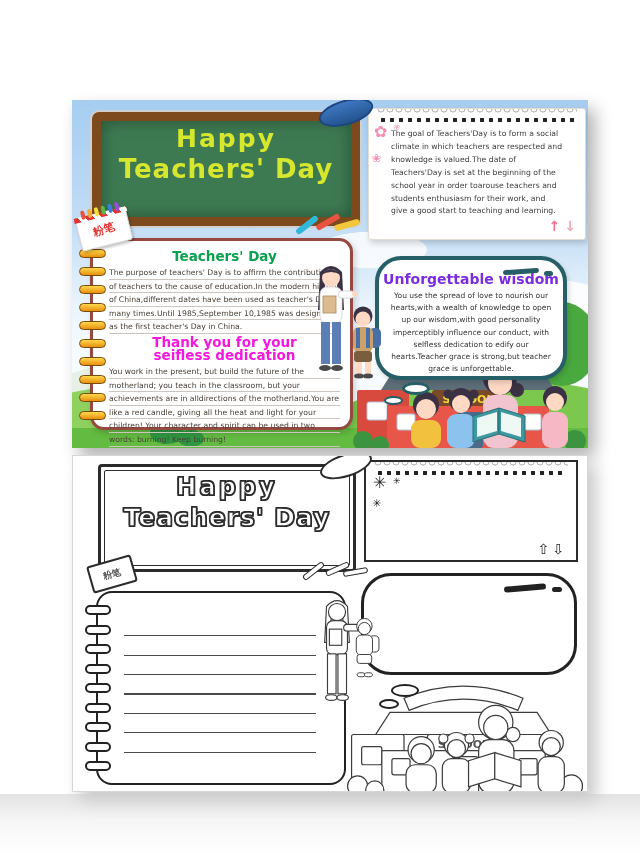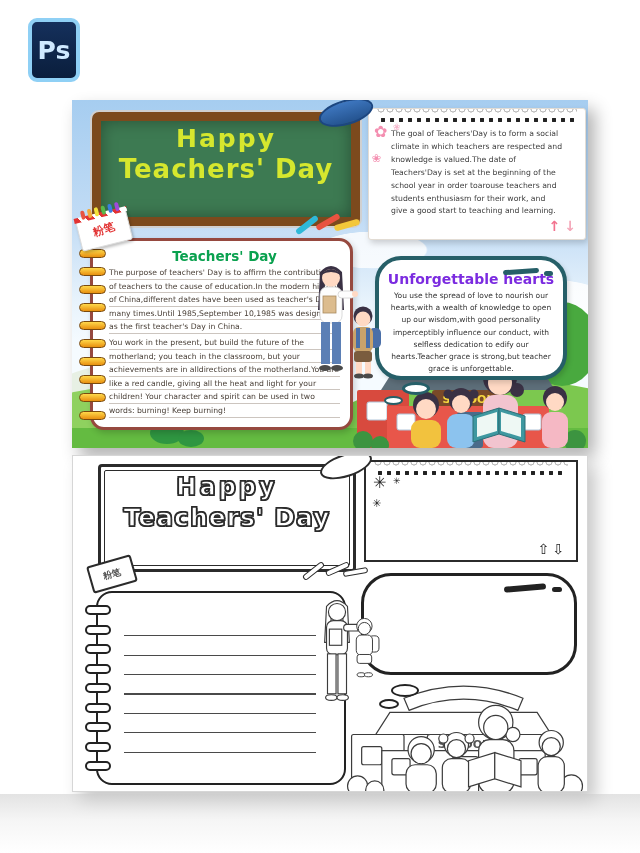--- a/index.html
+++ b/index.html
@@ -153,23 +153,20 @@
     background-image:repeating-linear-gradient(to bottom, transparent 0px, transparent 18.2px, #4a4a4a 18.2px, #19.4px, #4a4a4a 19.4px); }
   .blines { background-image:repeating-linear-gradient(to bottom, transparent 0px, transparent 18.2px, #4a4a4a 18.2px, #4a4a4a 19.4px); }
   .bw-illus .sh { fill:#fff !important; stroke:#3c3c3c !important; stroke-width:1.2px; }
   .bw-illus text { fill:#555 !important; stroke:none !important; }
 </style>
 </head>
 <body>
 
 <div class="page">
 
-  <div class="ps-logo">
-    <span>Ps</span>
-  </div>
 
   <div class="poster poster-color">
 
     <div class="farhill"></div>
     <div class="hill-l"></div>
     <div class="hill-r"></div>
     <div class="grassband"></div>
     <div class="tree-r"></div>
     <div class="bush" style="left:78px;bottom:4px;width:34px;height:22px;z-index:2"></div>
     <div class="bush" style="left:106px;bottom:1px;width:26px;height:17px;z-index:2"></div>
@@ -200,39 +197,43 @@
       <span class="flw f3">❀</span>
       <div class="bdy">The goal of Teachers'Day is to form a social climate in which teachers are respected and knowledge is valued.The date of Teachers'Day is set at the beginning of the school year in order toarouse teachers and students enthusiasm for their work, and give a good start to teaching and learning.</div>
       <div class="arrows">
         <span class="up">↑</span><span class="dn">↓</span>
       </div>
     </div>
 
     <div class="bubble-c">
       <div class="dash1"></div>
       <div class="dash2"></div>
-      <div class="ttl">Unforgettable hearts</div>
+      <div class="ttl">Unforgettable wisdom</div>
       <div class="bdy">You use the spread of love to nourish our hearts,with a wealth of knowledge to open up our wisdom,with good personality imperceptibly influence our conduct, with selfless dedication to edify our hearts.Teacher grace is strong,but teacher grace is unforgettable.</div>
     </div>
     <div class="thought pc-th1"></div>
     <div class="thought pc-th2"></div>
 
     <div class="note-c">
       <div class="ring" style="top:8px"></div>
       <div class="ring" style="top:26px"></div>
       <div class="ring" style="top:44px"></div>
       <div class="ring" style="top:62px"></div>
       <div class="ring" style="top:80px"></div>
       <div class="ring" style="top:98px"></div>
       <div class="ring" style="top:116px"></div>
       <div class="ring" style="top:134px"></div>
       <div class="ring" style="top:152px"></div>
       <div class="ring" style="top:170px"></div>
       <div class="t1">Teachers' Day</div>
       <div class="ruled">The purpose of teachers' Day is to affirm the contribution of teachers to the cause of education.In the modern history of China,different dates have been used as teacher's Day many times.Until 1985,September 10,1985 was designated as the first teacher's Day in China.</div>
+      <div class="t2">
+        <span>Thank you for your</span><br>
+        <span>seifless dedication</span>
+      </div>
       <div class="ruled">You work in the present, but build the future of the motherland; you teach in the classroom, but your achievements are in alldirections of the motherland.You are like a red candle, giving all the heat and light for your children! Your character and spirit can be used in two  words: burning! Keep burning!</div>
     </div>
 
     <svg class="illus" style="left:232px;top:158px;z-index:4" width="54" height="122" viewBox="0 0 54 122">
       <path class="hair" d="M16,14 Q27,2 38,14 L40,52 L34,52 L33,22 Q27,15 21,22 L20,52 L14,52 Z"></path>
       <circle class="skin" cx="27" cy="20" r="9"></circle>
       <path class="hair" d="M17,17 Q27,5 37,17 Q27,11 17,17 Z"></path>
       <rect class="shirt" x="16" y="29" width="22" height="36" rx="7"></rect>
       <rect class="shirt" x="34" y="33" width="17" height="7" rx="3.5"></rect>
       <circle class="skin" cx="51" cy="36" r="3"></circle>

